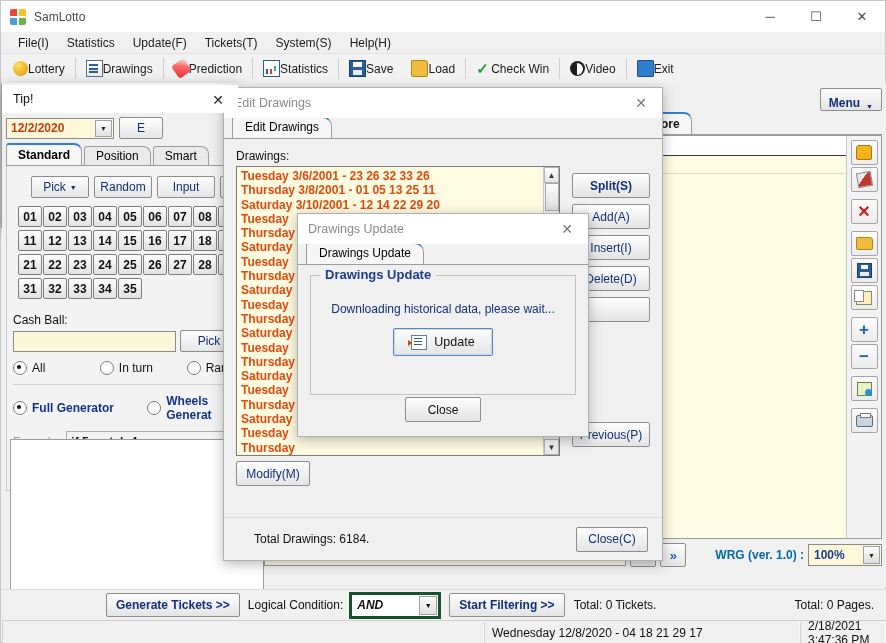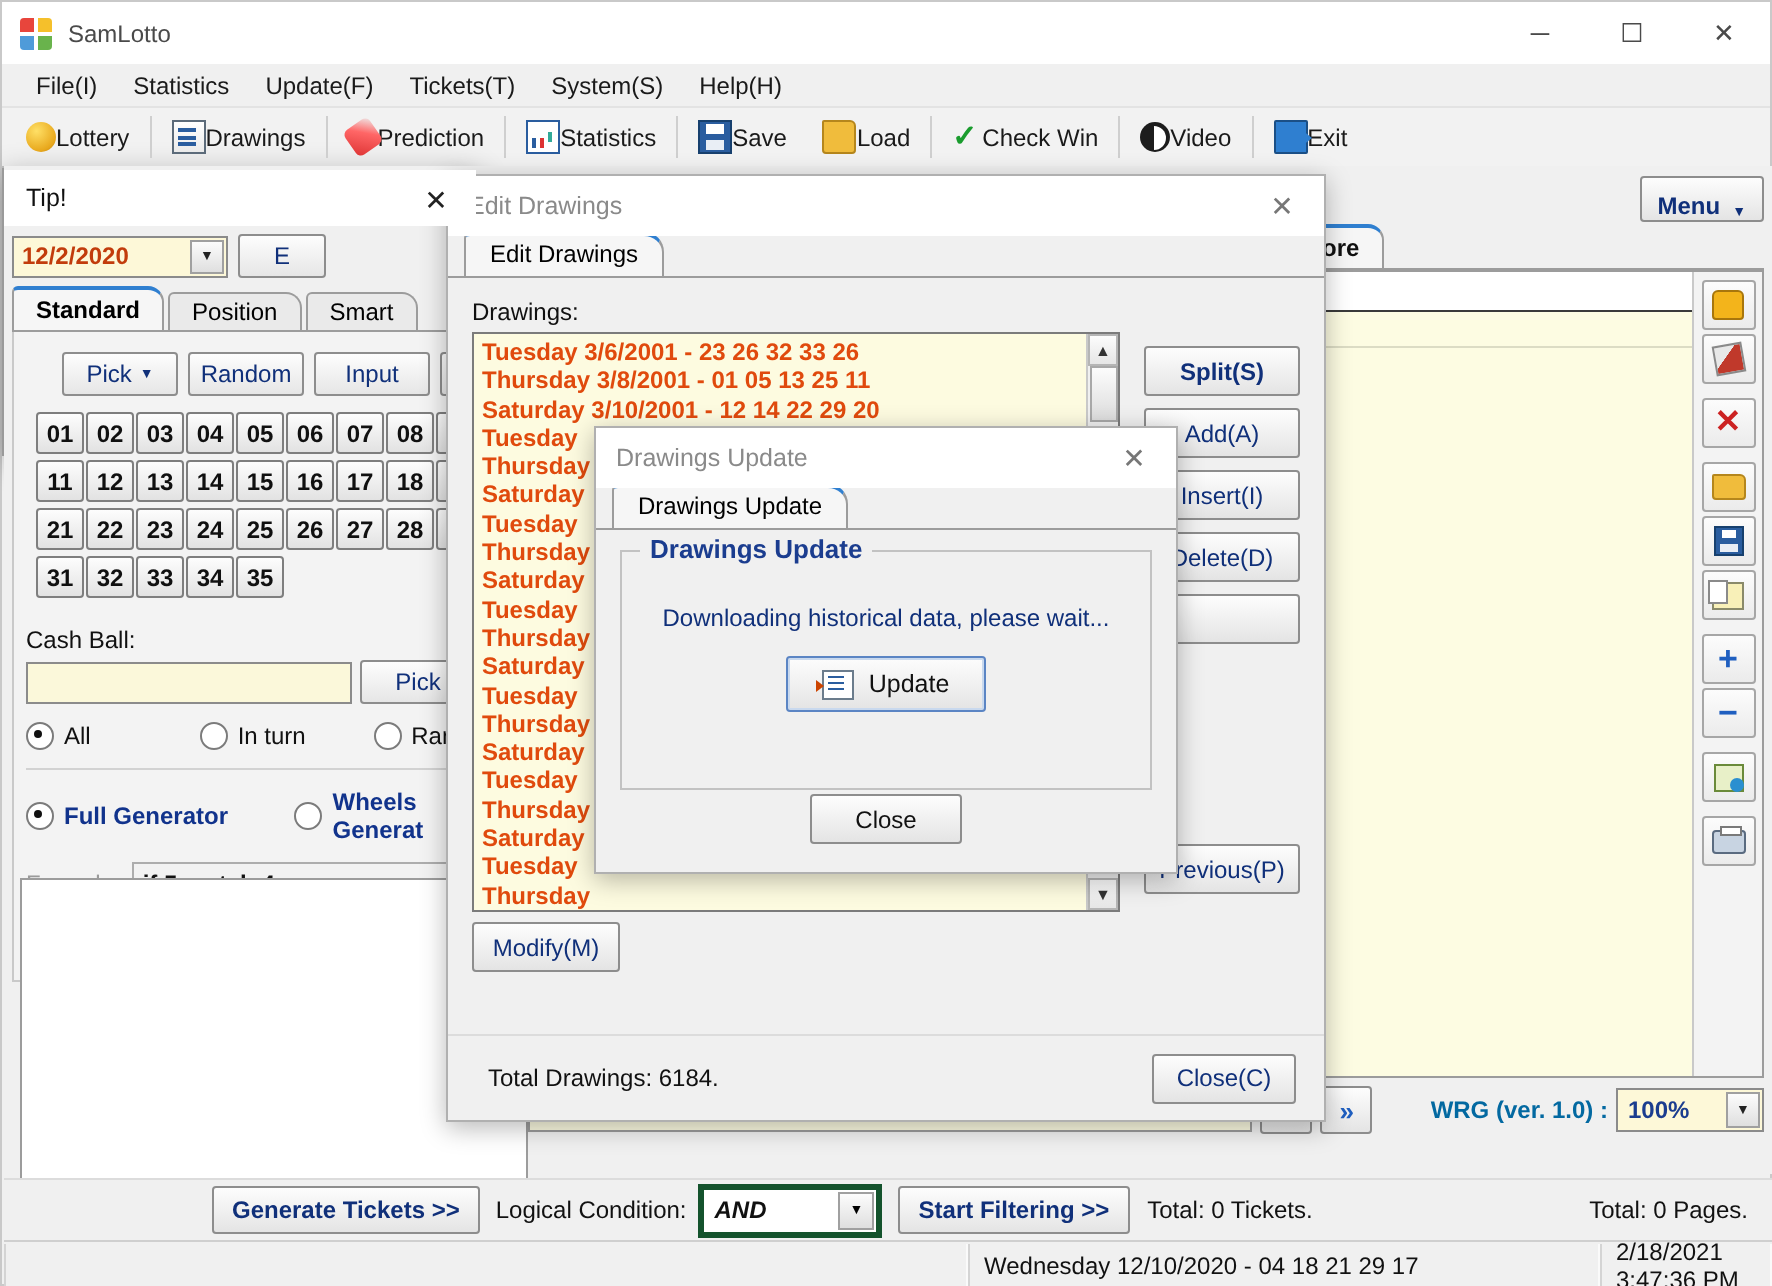--- a/index.html
+++ b/index.html
@@ -172,21 +172,21 @@
   .vs-thumb{position:absolute;top:16px;left:1px;width:12px;height:26px;background:linear-gradient(#fcfcfc,#dcdcdc);border:1px solid #a8a8a8;}
   .vs-dn{position:absolute;bottom:0;left:0;right:0;}
   .ed-rightcol{position:absolute;right:12px;top:34px;width:78px;display:flex;flex-direction:column;gap:6px;}
   .ed-btn{height:23px;background:linear-gradient(#fdfdfd,#e4e4e4);border:1px solid #8d8d8d;border-radius:2px;
     display:flex;align-items:center;justify-content:center;font-size:12px;color:#10307a;}
   .ed-btn.strong{font-weight:bold;}
   .ed-inputrow{display:flex;align-items:center;gap:8px;margin-top:5px;}
   .ed-input{width:232px;height:21px;background:#fdfbe0;border:1px solid #7b7b7b;display:flex;align-items:center;padding-left:5px;font-weight:bold;font-size:12px;color:#111;}
   .ed-modify{width:72px;height:23px;}
   .ed-footer{position:absolute;left:0;right:0;bottom:0;height:42px;background:#f0f0f0;border-top:1px solid #dcdcdc;display:flex;align-items:center;}
-  .ed-total{margin-left:20px;font-size:12px;color:#111;}
+  .ed-total{margin-left:30px;font-size:12px;color:#111;}
   .ed-close{position:absolute;right:14px;width:70px;height:23px;}
 
   
   #drawingsUpdate{left:296px;top:212px;width:290px;height:222px;}
   .du-group{margin:10px 12px 0;border:1px solid #c2c2c2;height:118px;position:relative;}
   .du-gtitle{position:absolute;left:9px;top:-9px;background:#f0f0f0;padding:0 5px;font-size:13px;font-weight:bold;color:#1b3d8f;}
   .du-msg{text-align:center;margin-top:26px;font-size:12px;color:#10307a;}
   .du-updbtn{margin:12px auto 0;width:98px;height:26px;background:linear-gradient(#fdfdfd,#e4e4e4);border:1px solid #5b85c4;
     border-radius:2px;display:flex;align-items:center;justify-content:center;gap:7px;font-size:12.5px;color:#111;box-shadow:0 0 0 1px #c9d9ee inset;}
   .du-updicon{width:14px;height:13px;background:#fff;border:1px solid #6b7c8c;position:relative;}
@@ -484,21 +484,21 @@
       <span class="arrow">▼</span>
     </div>
     <div class="bigbtn" style="margin-left:8px">Start Filtering &gt;&gt;</div>
     <div class="totx">Total: 0 Tickets.</div>
     <div style="flex:1"></div>
     <div class="totx" style="margin-right:12px">Total: 0 Pages.</div>
   </div>
 
   <div class="statusbar">
     <div class="sb-cell" style="width:466px"></div>
-    <div class="sb-cell" style="width:300px">Wednesday 12/10/2020 - 04 18 21 29 17</div>
+    <div class="sb-cell" style="width:300px">Wednesday 12/8/2020 - 04 18 21 29 17</div>
     <div class="sb-cell" style="flex:1">2/18/2021 3:47:36 PM</div>
   </div>
 
   <div class="dlg" id="editDrawings">
     <div class="dlg-title">
       <div class="t">Edit Drawings</div>
       <div class="dlg-x">✕</div>
     </div>
     <div class="dlg-tabstrip">
       <div class="dlg-tab">Edit Drawings</div>

